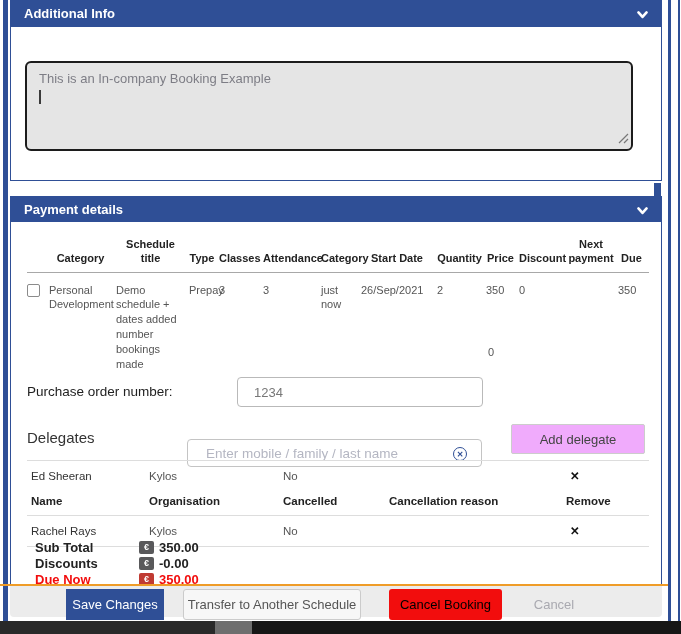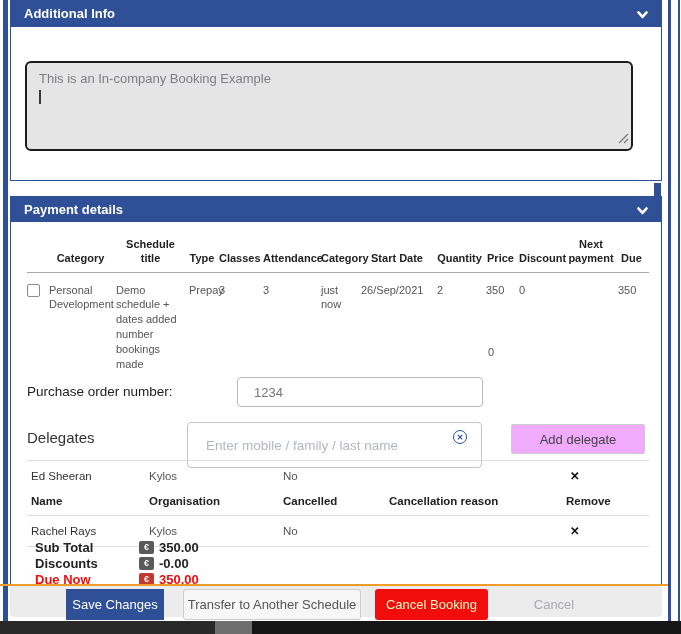--- a/index.html
+++ b/index.html
@@ -36,21 +36,21 @@
   table.pay th{font-weight:bold; color:#222; text-align:center; vertical-align:bottom; padding:2px 4px 6px 0; border-bottom:1px solid #a8a8a8; line-height:1.25;}
   table.pay td{color:#555; vertical-align:top; padding:10px 4px 0 0; line-height:1.35;}
   .checkbox{width:13px; height:13px; border:1px solid #8b8b8b; border-radius:2px; background:#fff; margin-top:1px;}
 
   .stray-zero{position:absolute; left:477px; top:124px; font-size:11px; color:#555;}
 
   .po-label{position:absolute; left:16px; top:162px; font-size:13.5px; color:#222;}
   .po-input{position:absolute; left:226px; top:155px; width:246px; height:30px; border:1px solid #b9b9b9; border-radius:4px; padding-left:16px; font-family:"Liberation Sans",sans-serif; font-size:13px; color:#777; background:#fff;}
 
   .delegates-label{position:absolute; left:16px; top:207px; font-size:15px; color:#333;}
-  .search-wrap{position:absolute; left:176px; top:200px; width:295px; height:46px;}
+  .search-wrap{position:absolute; left:176px; top:217px; width:295px; height:28px;}
   .search-input{width:100%; height:100%; border:1px solid #c4c4c4; border-radius:4px; padding:0 36px 0 18px; font-family:"Liberation Sans",sans-serif; font-size:13.5px; color:#555; background:#fff;}
   .search-input::placeholder{color:#b4b6c2; opacity:1;}
   .clear-icon{position:absolute; right:15px; top:8px; width:14px; height:14px; border:1.5px solid var(--accent); border-radius:50%; display:flex; align-items:center; justify-content:center; font-size:8px; font-weight:bold; color:var(--accent); cursor:pointer;}
   .add-btn{position:absolute; left:500px; top:202px; width:134px; height:30px; background:#f0abfc; border:1px solid #cccccc; border-radius:2px; font-family:"Liberation Sans",sans-serif; font-size:13px; color:#444; cursor:pointer;}
 
   table.dels{position:absolute; left:16px; top:238px; width:622px; table-layout:fixed; border-collapse:collapse; font-size:11.5px;}
   table.dels th{font-weight:bold; color:#222; text-align:left; padding:4px 0 8px 4px;}
   table.dels td{color:#555; padding:8px 0 8px 4px; border-top:1px solid #ddd;}
   table.dels tr.last td{border-bottom:1px solid #ddd;}
   table.dels td.name{color:#333;}
@@ -62,21 +62,21 @@
   .totals-row .badge{position:absolute; left:104px; top:1px; width:15px; height:13px; border-radius:2px; background:var(--badge-gray); color:#fff; font-size:9px; text-align:center; line-height:13px;}
   .totals-row .t-value{position:absolute; left:124px; top:0;}
   .totals-row.due{color:var(--red);}
   .totals-row.due .badge{background:var(--badge-red);}
 
   .orange-line{left:0; top:584px; width:668px; height:2px; background:var(--orange); z-index:5;}
   .footer-bar{left:10px; top:586px; width:652px; height:31px; background:#ececec; border-radius:0 0 4px 4px; z-index:4;}
   .btn{position:absolute; top:589px; height:31px; border:none; border-radius:0; font-family:"Liberation Sans",sans-serif; font-size:13px; cursor:pointer; z-index:6;}
   .btn-save{left:66px; width:98px; background:var(--accent); color:#fff;}
   .btn-transfer{left:183px; width:178px; background:#f7f7f7; border:1px solid #cbcbcb; color:#555; border-radius:3px;}
-  .btn-cancel-booking{left:375px; width:113px; background:var(--red); color:#fef9c3; border-radius:3px;}
+  .btn-cancel-booking{left:389px; width:113px; background:var(--red); color:#000000; border-radius:3px;}
   .btn-cancel{left:496px; width:116px; background:transparent; color:#a9a9b0;}
 
   .taskbar{left:0; top:621px; width:681px; height:13px; background:#161616; z-index:7;}
   .taskbar-left{position:absolute; left:0; top:0; width:215px; height:13px; background:#292929;}
   .taskbar-thumb{position:absolute; left:215px; top:0; width:37px; height:13px; background:#6e6e6e; cursor:pointer;}
 </style>
 </head>
 <body>
 
 <div class="abs left-strip"></div>

